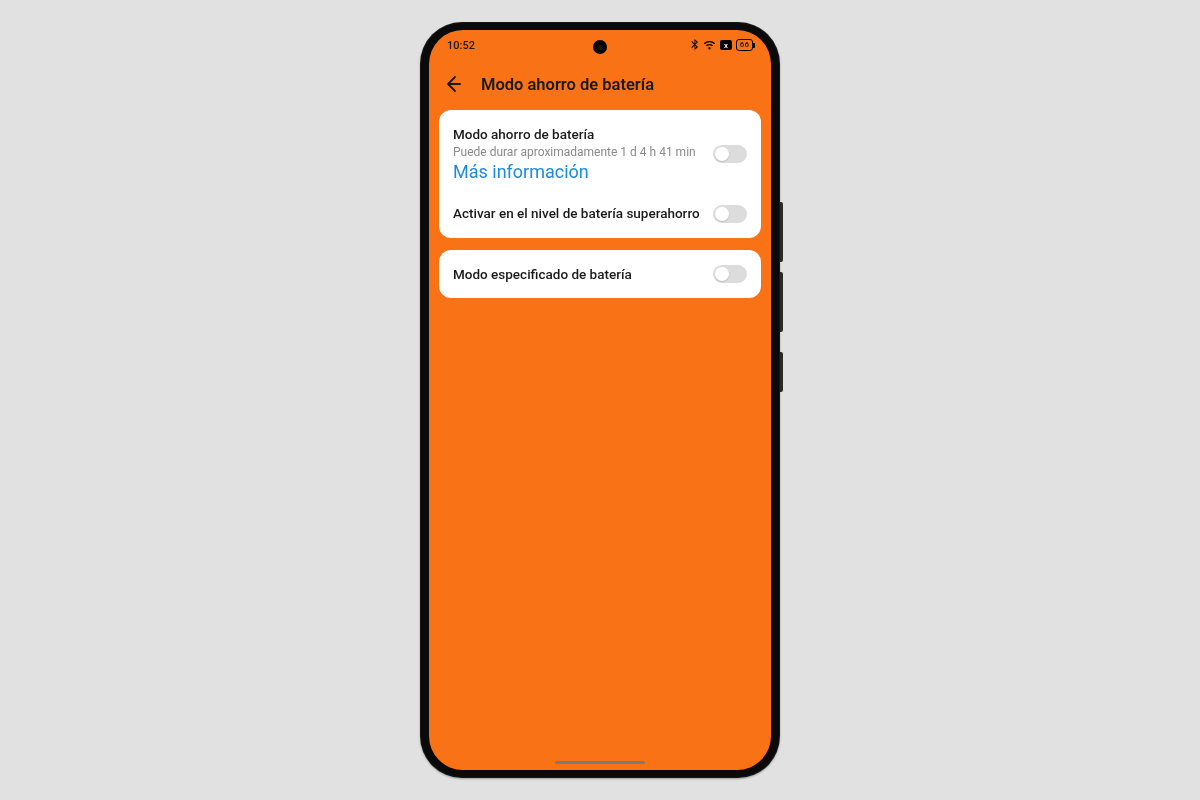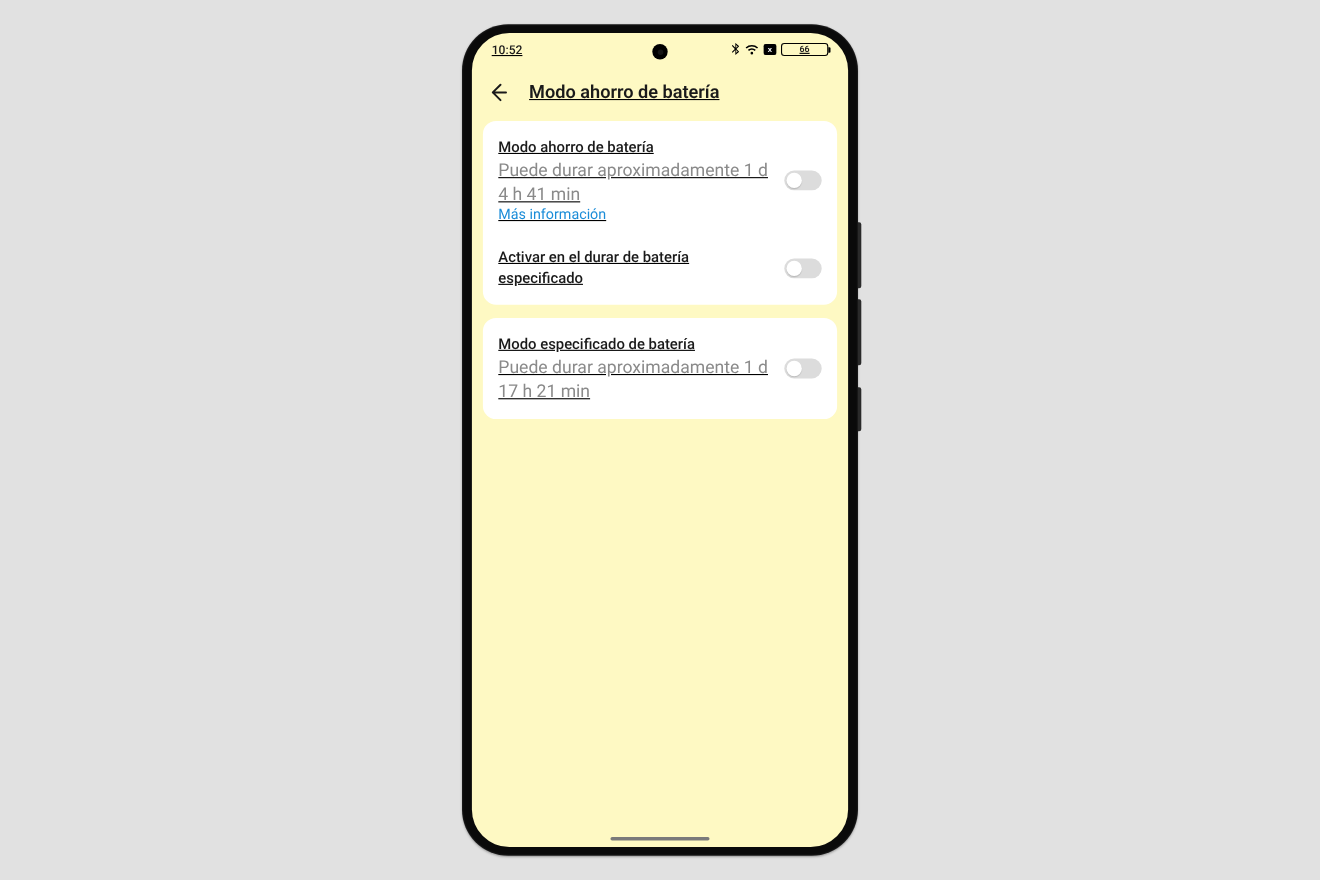--- a/index.html
+++ b/index.html
@@ -30,27 +30,26 @@
     width: 3px;
     background: #2a2a2a;
     border-radius: 0 2px 2px 0;
   }
   .side-btn.a { top: 180px; height: 60px; }
   .side-btn.b { top: 250px; height: 60px; }
   .side-btn.c { top: 330px; height: 40px; }
   .screen {
     width: 100%;
     height: 100%;
-    background: #fef9c3;
+    background: #f97316;
     border-radius: 34px;
     overflow: hidden;
     position: relative;
     display: flex;
     flex-direction: column;
-    text-decoration: underline;
   }
   .camera-hole {
     position: absolute;
     top: 10px;
     left: 50%;
     transform: translateX(-50%);
     width: 14px;
     height: 14px;
     background: #000;
     border-radius: 50%;
@@ -68,21 +67,21 @@
     padding: 0 18px;
     font-size: 11px;
     font-weight: 500;
     color: #1a1a1a;
   }
   .status-icons { display: flex; align-items: center; gap: 4px; }
   .status-icons svg { display:block; }
   .batt-box {
     display:inline-flex;align-items:center;
     border:1px solid #000;border-radius:3px;
-    padding:1px 16px;font-size:8px;font-weight:600;line-height:1;
+    padding:1px 3px;font-size:8px;font-weight:600;line-height:1;
     position:relative;
   }
   .batt-box::after{
     content:"";position:absolute;right:-3px;top:3px;width:2px;height:5px;background:#000;border-radius:0 1px 1px 0;
   }
   .header {
     display: flex;
     align-items: center;
     gap: 18px;
     padding: 14px 14px 16px 14px;
@@ -97,22 +96,22 @@
     padding: 4px 0;
   }
   .row {
     display: flex;
     align-items: center;
     padding: 11px 14px;
     gap: 12px;
   }
   .row-text { flex: 1; min-width: 0; }
   .row-title { font-size: 13.5px; color: #1a1a1a; font-weight: 500; line-height: 1.35; }
-  .row-sub { font-size: 16px; color: #8a8a8a; line-height: 1.35; margin-top:1px;}
-  .row-link { font-size: 13px; color: #1a8cd8; cursor: pointer; margin-top:1px;}
+  .row-sub { font-size: 12px; color: #8a8a8a; line-height: 1.35; margin-top:1px;}
+  .row-link { font-size: 18px; color: #1a8cd8; cursor: pointer; margin-top:1px;}
   .toggle {
     width: 34px; height: 18px; border-radius: 9px; position: relative; flex-shrink: 0;
     cursor: pointer; transition: background .15s;
   }
   .toggle .knob {
     position: absolute; top: 2px; width: 14px; height: 14px; border-radius: 50%;
     background: #fff; transition: left .15s;
     box-shadow: 0 1px 1px rgba(0,0,0,0.15);
   }
   .toggle.off { background: #dcdcdc; }
@@ -172,34 +171,33 @@
             <div class="row-link">Más información</div>
           </div>
           <div class="toggle off">
               <div class="knob"></div>
             </div>
         </div>
 
 
         <div class="row">
           <div class="row-text">
-            <div class="row-title">Activar en el durar de batería especificado</div>
+            <div class="row-title">Activar en el nivel de batería superahorro</div>
           </div>
           <div class="toggle off">
               <div class="knob"></div>
             </div>
         </div>
 
       </div>
 
       <div class="card">
         <div class="row">
           <div class="row-text">
             <div class="row-title">Modo especificado de batería</div>
-            <div class="row-sub">Puede durar aproximadamente 1 d 17 h 21 min</div>
           </div>
           <div class="toggle off">
               <div class="knob"></div>
             </div>
         </div>
       </div>
 
     </div>
 
     <div class="home-indicator"></div>

